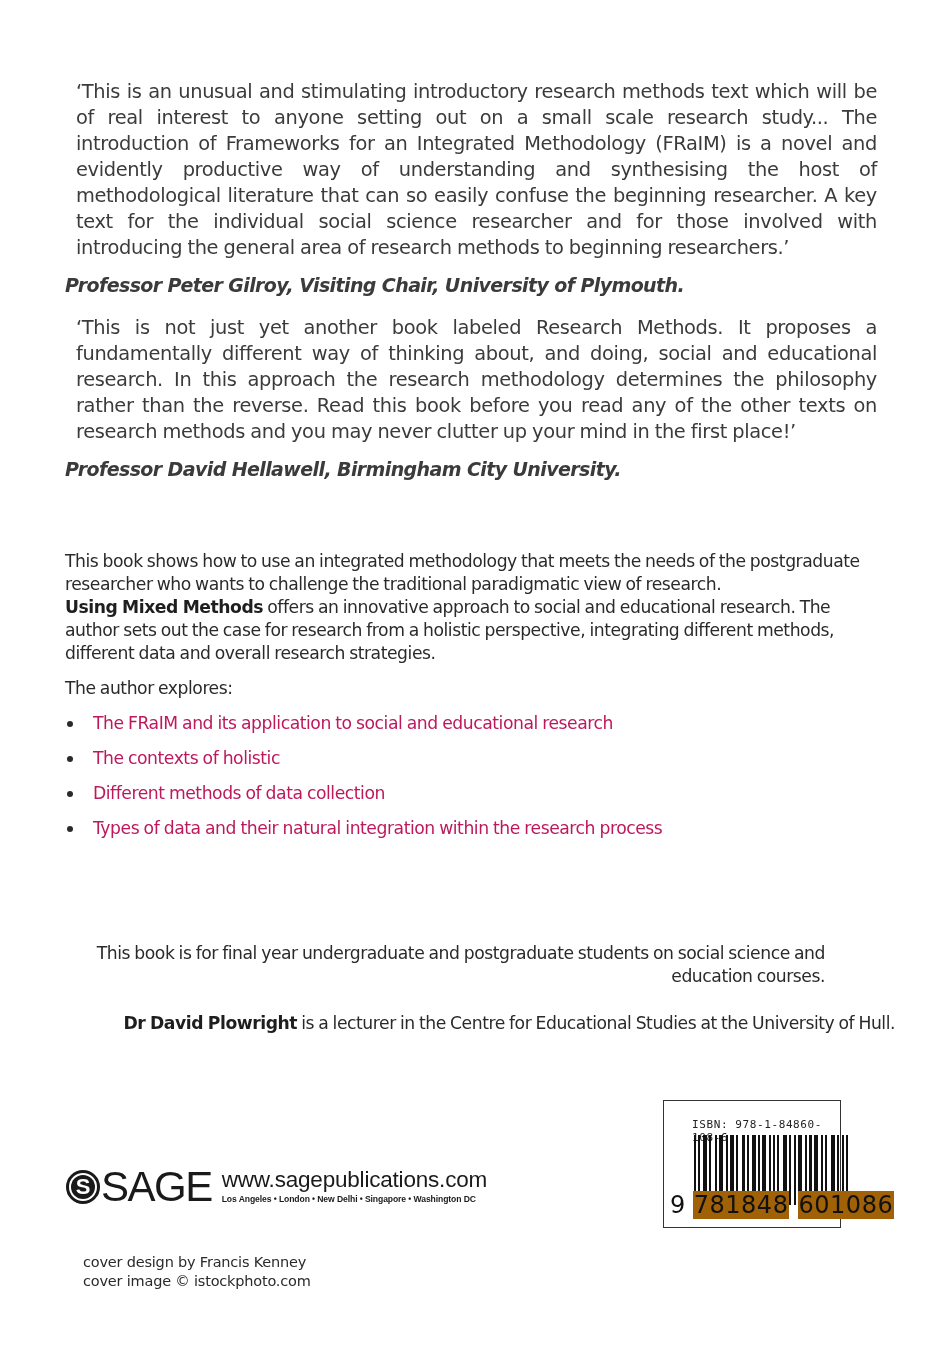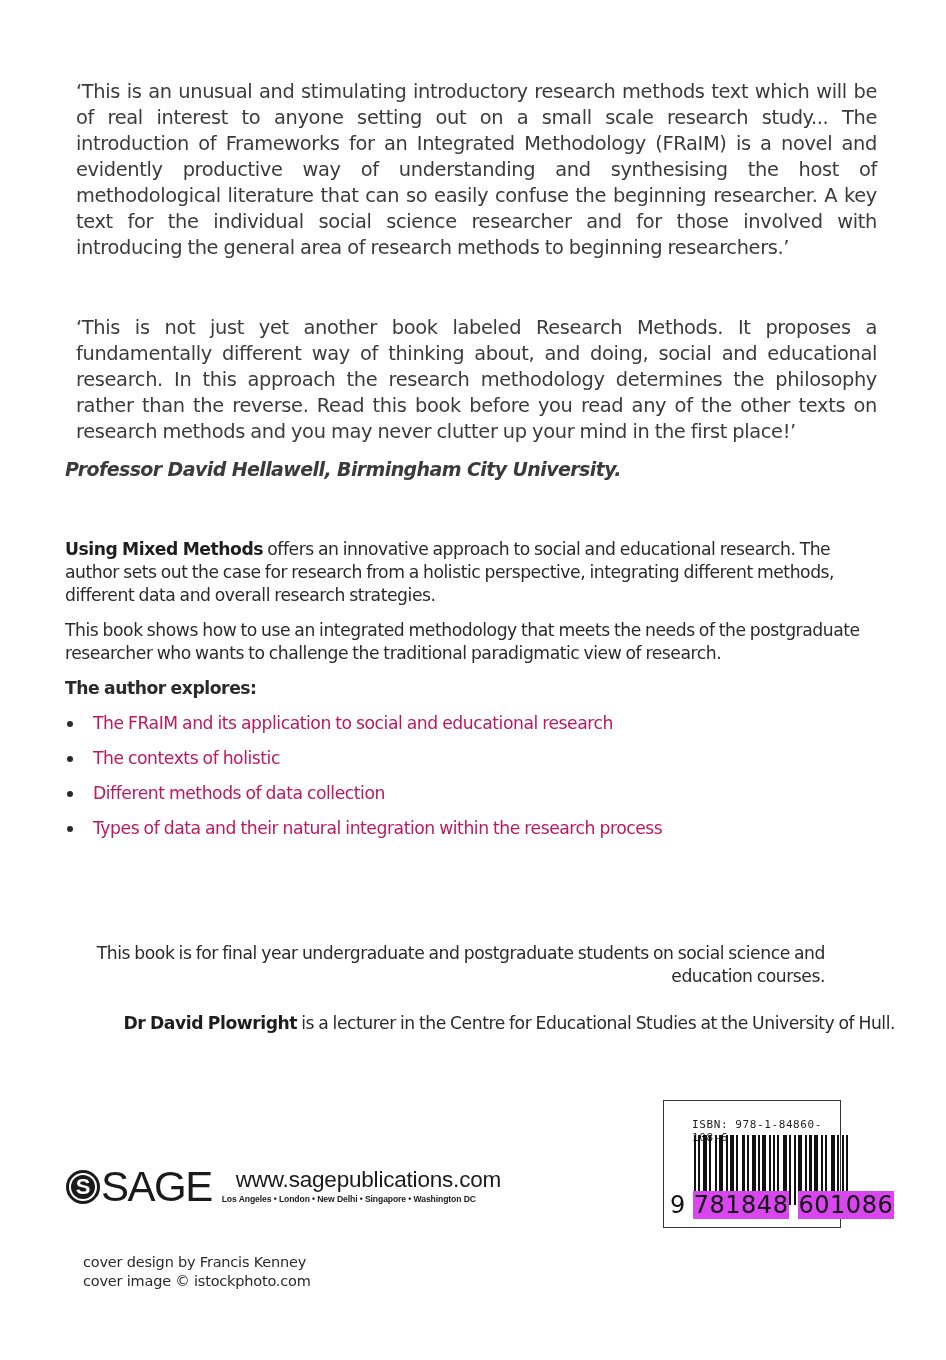--- a/index.html
+++ b/index.html
@@ -113,21 +113,20 @@
     }
     .sage-info {
       margin-left: 10px;
       font-family: "Liberation Sans", sans-serif;
       color: #1a1a1a;
     }
     .sage-url {
       font-size: 22.5px;
       line-height: 22px;
       letter-spacing: -0.2px;
-      margin-left: 14px;
     }
     .sage-cities {
       font-size: 8.6px;
       font-weight: bold;
       line-height: 12px;
       letter-spacing: -0.1px;
       margin-top: 2px;
     }
     .credits {
       position: absolute;
@@ -177,40 +176,41 @@
       font-family: "DejaVu Sans", sans-serif;
       font-size: 24px;
       color: #111;
       letter-spacing: 0.5px;
       line-height: 28px;
     }
     .barcode-number .first {
       margin-right: 7px;
     }
     .barcode-number .grp {
-      background: #d946ef;
+      background: #a16207;
       padding: 0 1px;
     }
   </style>
 </head>
 <body>
 
 <div class="block" style="top:68px;">
   <p class="quote">‘This is an unusual and stimulating introductory research methods text which will be of real interest to anyone setting out on a small scale research study... The introduction of Frameworks for an Integrated Methodology (FRaIM) is a novel and evidently productive way of understanding and synthesising the host of methodological literature that can so easily confuse the beginning researcher. A key text for the individual social science researcher and for those involved with introducing the general area of research methods to beginning researchers.’</p>
+  <p class="attrib" style="margin-top:9px;">Professor Peter Gilroy, Visiting Chair, University of Plymouth.</p>
 </div>
 
 <div class="block" style="top:304px;">
   <p class="quote">‘This is not just yet another book labeled Research Methods. It proposes a fundamentally different way of thinking about, and doing, social and educational research. In this approach the research methodology determines the philosophy rather than the reverse. Read this book before you read any of the other texts on research methods and you may never clutter up your mind in the first place!’</p>
   <p class="attrib" style="margin-top:9px;">Professor David Hellawell, Birmingham City University.</p>
 </div>
 
 <div class="block" style="top:538px;">
+  <p class="body-text" style="margin-top:12px;">This book shows how to use an integrated methodology that meets the needs of the postgraduate researcher who wants to challenge the traditional paradigmatic view of research.</p>
   <p class="body-text"><b>Using Mixed Methods</b><span> offers an innovative approach to social and educational research. The author sets out the case for research from a holistic perspective, integrating different methods, different data and overall research strategies.</span></p>
-  <p class="body-text" style="margin-top:12px;">This book shows how to use an integrated methodology that meets the needs of the postgraduate researcher who wants to challenge the traditional paradigmatic view of research.</p>
-  <p class="body-text" style="margin-top:12px;font-weight:bold;">The author explores:</p>
+  <p class="body-text" style="margin-top:12px;">The author explores:</p>
   <ul class="bullets" style="margin-top:12px;">
     <li><span class="dot"></span><span>The FRaIM and its application to social and educational research</span></li>
     <li><span class="dot"></span><span>The contexts of holistic</span></li>
     <li><span class="dot"></span><span>Different methods of data collection</span></li>
     <li><span class="dot"></span><span>Types of data and their natural integration within the research process</span></li>
   </ul>
 </div>
 
 <div class="block" style="top:942px; width:760px;text-align:right;">
   <p class="body-text">This book is for final year undergraduate and postgraduate students on social science and education courses.</p>

